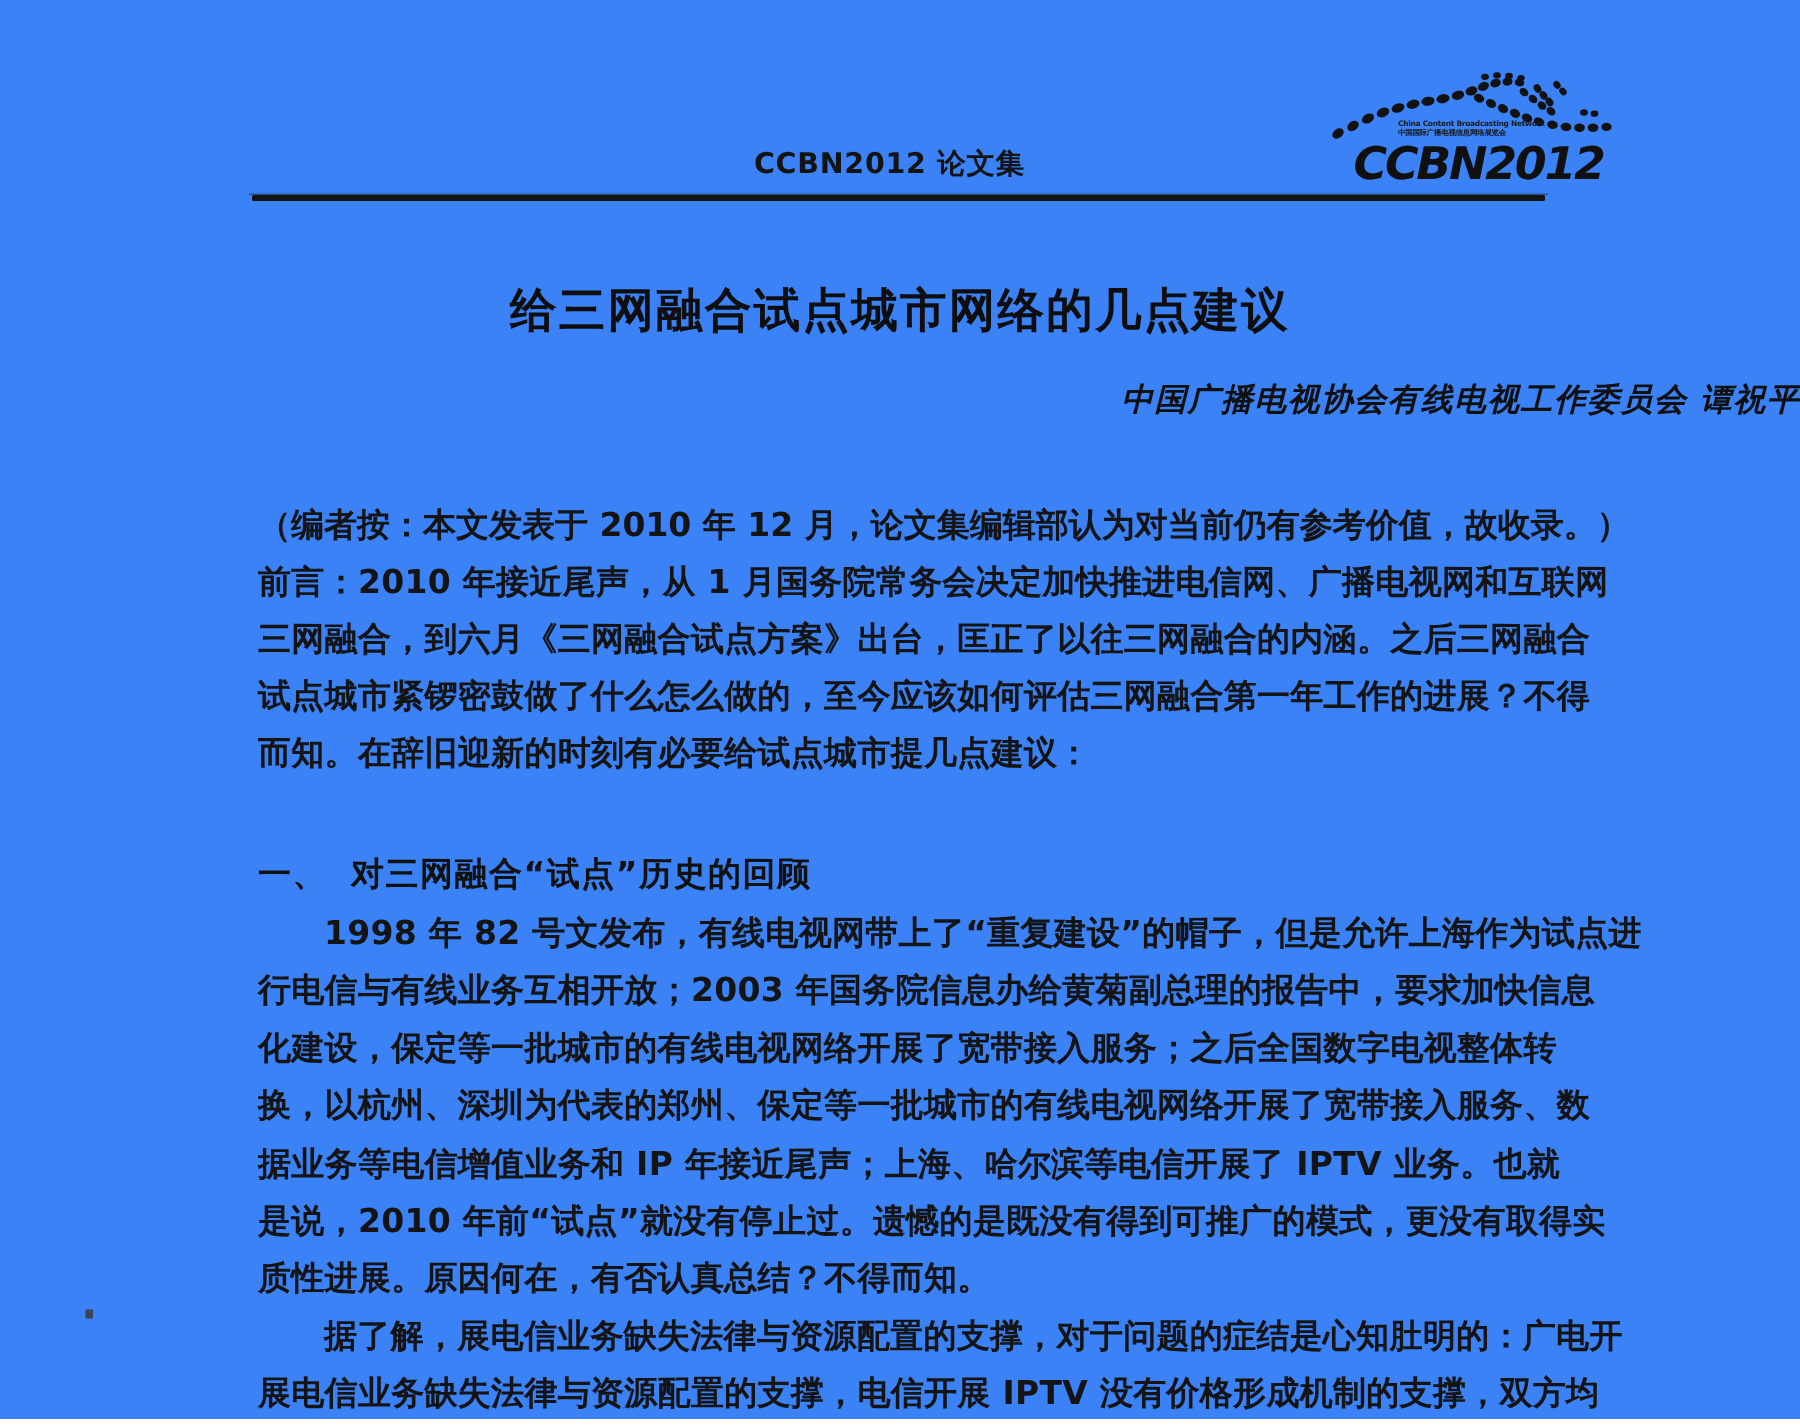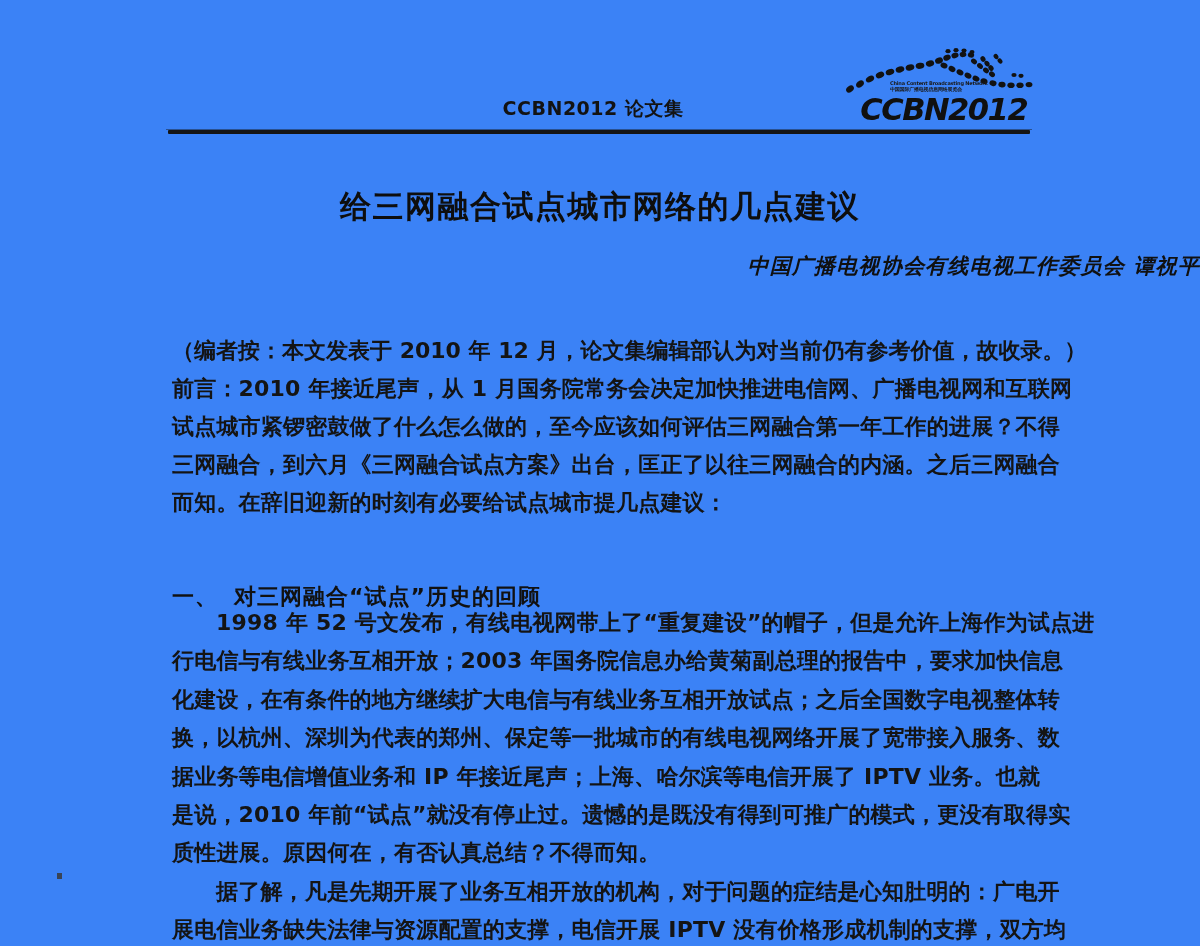--- a/index.html
+++ b/index.html
@@ -57,21 +57,21 @@
     left: -2px;
     top: -1px;
     width: 866px;
     height: 1px;
     background: rgba(20,20,20,0.45);
   }
 
   
   .logo {
     position: absolute;
-    left: 844px;
+    left: 886px;
     top: 48px;
     width: 196px;
     height: 82px;
   }
   .logo svg { display:block; }
   .logo-wordmark {
     position: absolute;
     left: 18px;
     top: 44px;
     font-family: "DejaVu Sans", "Liberation Sans", sans-serif;
@@ -139,21 +139,21 @@
     font-weight: 700;
     letter-spacing: 0px;
   }
 
   #preface { top: 332px; }
   #preface .para-line { line-height: 38px; }
 
   .section-head {
     position: absolute;
     left: 172px;
-    top: 582px;
+    top: 568px;
     font-family: "DejaVu Sans", "Liberation Sans", sans-serif;
     font-size: 22px;
     font-weight: 700;
     color: #111111;
     letter-spacing: 1px;
     white-space: nowrap;
     text-align: right;
   }
   .section-head .sec-num { margin-right: 16px; }
 
@@ -243,38 +243,38 @@
     <div class="logo-wordmark">CCBN2012</div>
   </div>
 
   <div class="doc-title">给三网融合试点城市网络的几点建议</div>
 
   <div class="doc-author">中国广播电视协会有线电视工作委员会 谭祝平</div>
 
   <div class="body-block" id="preface">
     <div class="para-line note">（编者按：本文发表于 2010 年 12 月，论文集编辑部认为对当前仍有参考价值，故收录。）</div>
     <div class="para-line">前言：2010 年接近尾声，从 1 月国务院常务会决定加快推进电信网、广播电视网和互联网</div>
+    <div class="para-line">三网融合，到六月《三网融合试点方案》出台，匡正了以往三网融合的内涵。之后三网融合</div>
     <div class="para-line">试点城市紧锣密鼓做了什么怎么做的，至今应该如何评估三网融合第一年工作的进展？不得</div>
-    <div class="para-line">三网融合，到六月《三网融合试点方案》出台，匡正了以往三网融合的内涵。之后三网融合</div>
     <div class="para-line">而知。在辞旧迎新的时刻有必要给试点城市提几点建议：</div>
   </div>
 
   <div class="section-head">
     <span class="sec-num">一、</span><span>对三网融合“试点”历史的回顾</span>
   </div>
 
   <div class="body-block" id="bodytext">
-    <div class="para-line indent-2">1998 年 52 号文发布，有线电视网带上了“重复建设”的帽子，但是允许上海作为试点进</div>
+    <div class="para-line indent-2">1998 年 82 号文发布，有线电视网带上了“重复建设”的帽子，但是允许上海作为试点进</div>
     <div class="para-line">行电信与有线业务互相开放；2003 年国务院信息办给黄菊副总理的报告中，要求加快信息</div>
-    <div class="para-line">化建设，在有条件的地方继续扩大电信与有线业务互相开放试点；之后全国数字电视整体转</div>
+    <div class="para-line">化建设，保定等一批城市的有线电视网络开展了宽带接入服务；之后全国数字电视整体转</div>
     <div class="para-line">换，以杭州、深圳为代表的郑州、保定等一批城市的有线电视网络开展了宽带接入服务、数</div>
     <div class="para-line">据业务等电信增值业务和 IP 年接近尾声；上海、哈尔滨等电信开展了 IPTV 业务。也就</div>
     <div class="para-line">是说，2010 年前“试点”就没有停止过。遗憾的是既没有得到可推广的模式，更没有取得实</div>
     <div class="para-line">质性进展。原因何在，有否认真总结？不得而知。</div>
-    <div class="para-line indent-2">据了解，凡是先期开展了业务互相开放的机构，对于问题的症结是心知肚明的：广电开</div>
+    <div class="para-line indent-2">据了解，展电信业务缺失法律与资源配置的支撑，对于问题的症结是心知肚明的：广电开</div>
     <div class="para-line">展电信业务缺失法律与资源配置的支撑，电信开展 IPTV 没有价格形成机制的支撑，双方均</div>
     <div class="para-line">无法找到可盈利模型。</div>
   </div>
 
   <div class="speck"></div>
   <div class="clip-bottom"></div>
 
 </div>
 
 </body></html>

